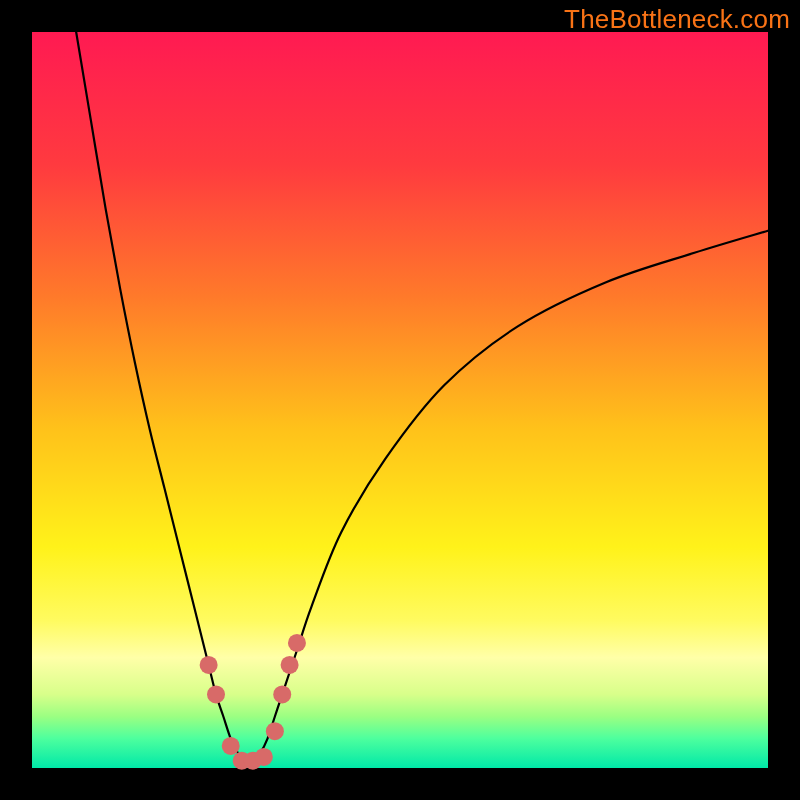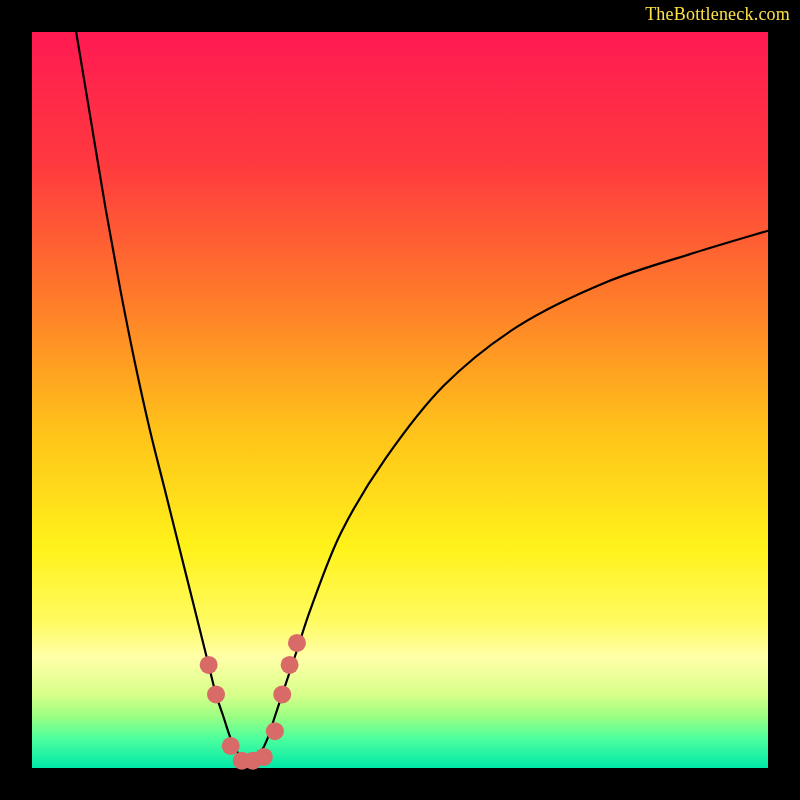--- a/index.html
+++ b/index.html
@@ -27,23 +27,23 @@
     overflow: hidden;
   }
   .gradient {
     position: absolute;
     inset: 0;
   }
   .watermark {
     position: absolute;
     top: 4px;
     right: 10px;
-    font-family: Liberation Serif, serif;
-    font-size: 18px;
-    color: #fde047;
+    font-family: Liberation Sans, sans-serif;
+    font-size: 26px;
+    color: #f97316;
     letter-spacing: 0.2px;
     user-select: none;
   }
   svg.curve {
     position: absolute;
     top: 32px;
     left: 32px;
     width: 736px;
     height: 736px;
     overflow: visible;

